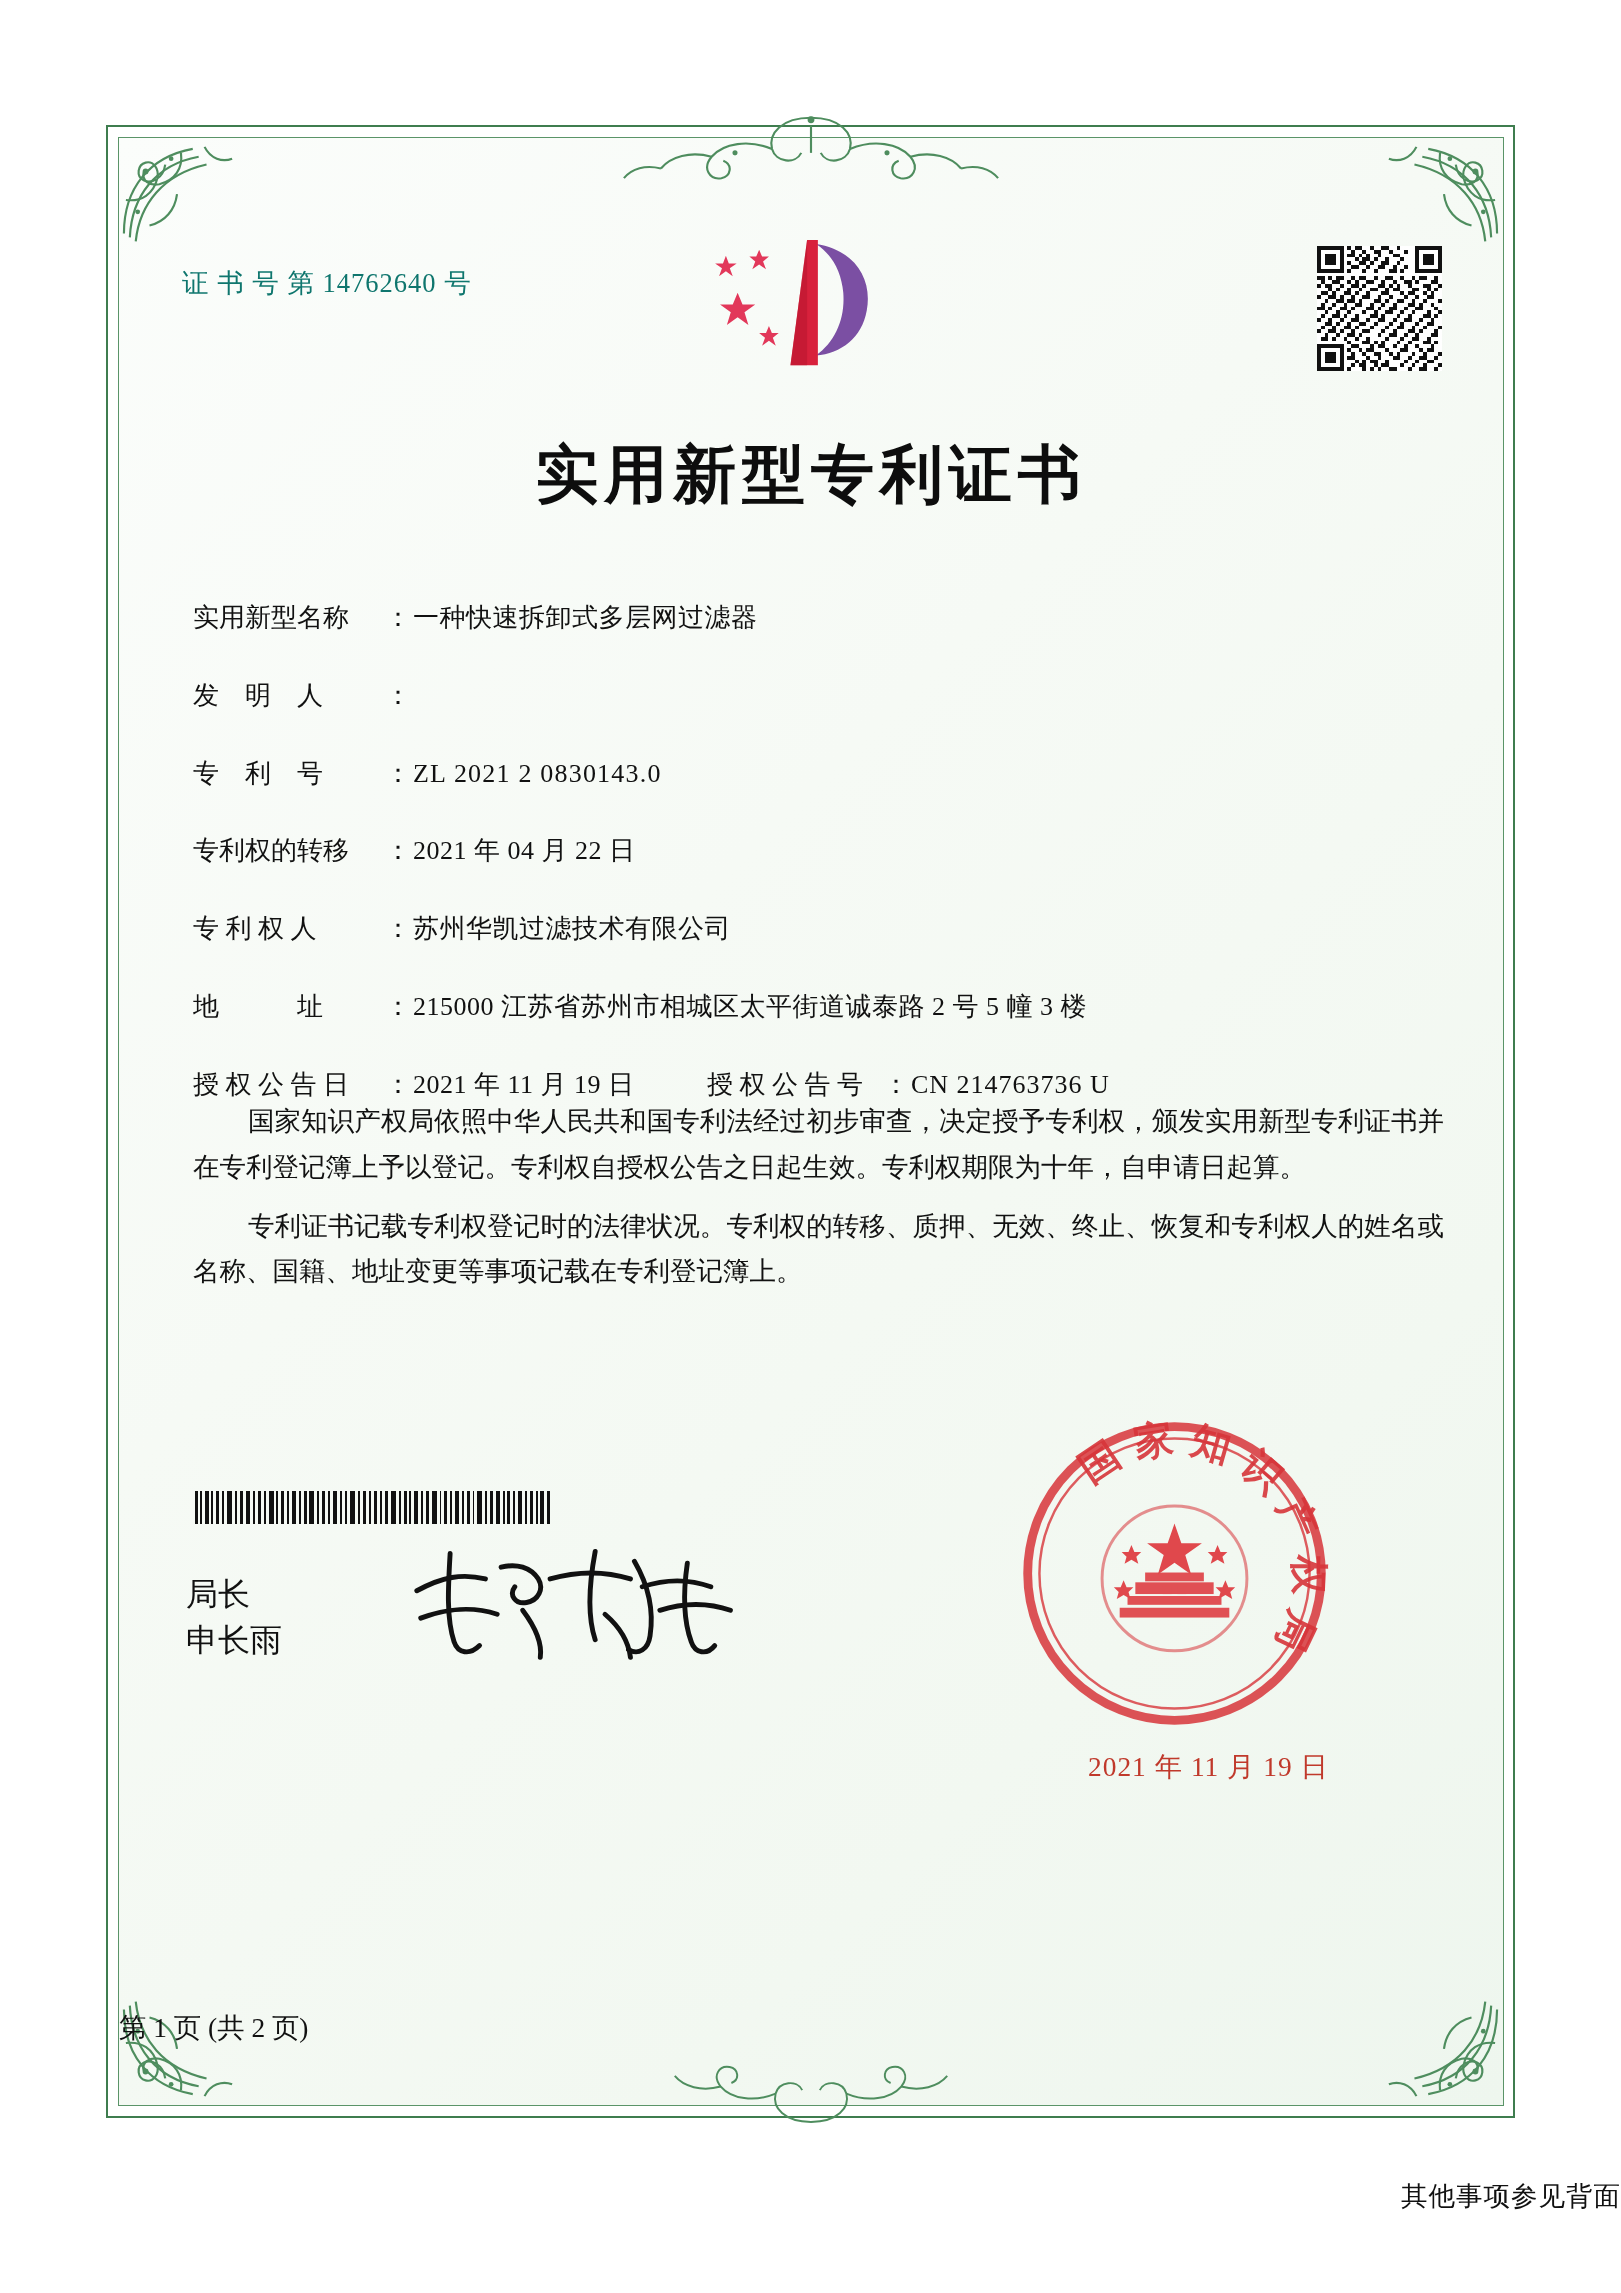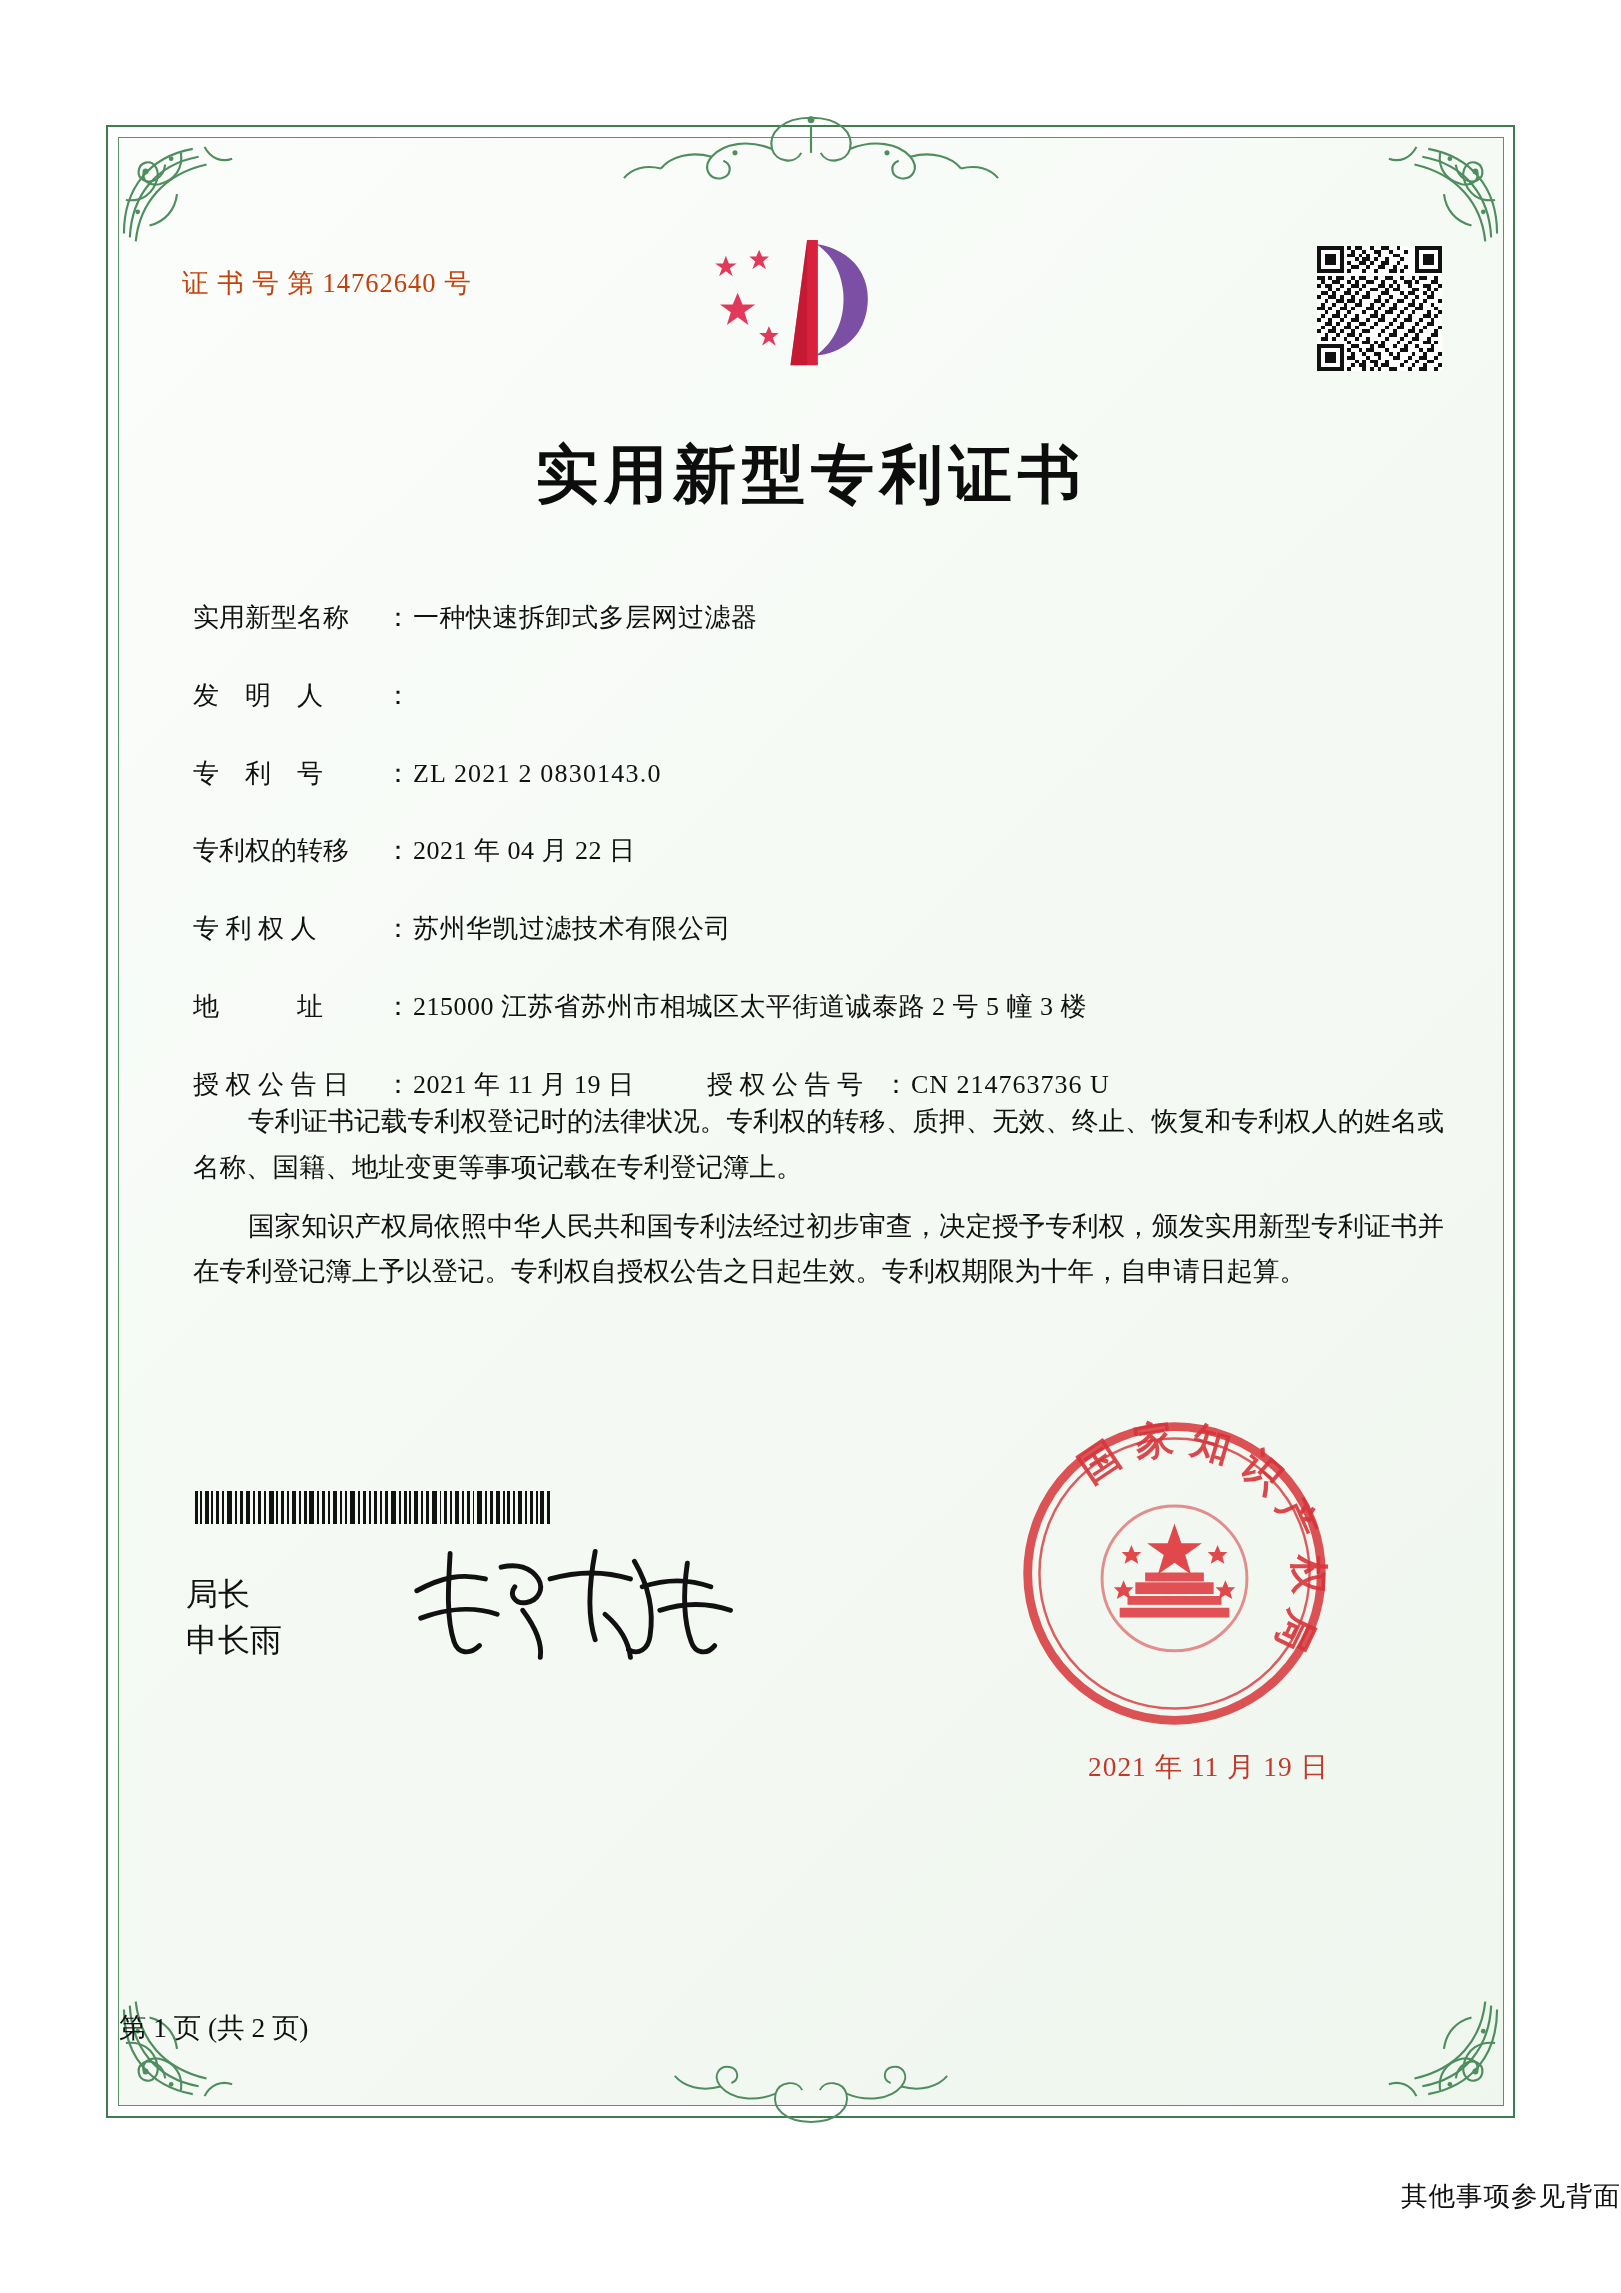--- a/index.html
+++ b/index.html
@@ -85,21 +85,21 @@
     width: 1384px;
     height: 1967px;
   }
 
   .cert-no {
     position: absolute;
     left: 63px;
     top: 127px;
     font-size: 26.5px;
     letter-spacing: 1px;
-    color: #c2410c;
+    color: #0f766e;
     font-family: "Liberation Serif", "DejaVu Serif", serif;
   }
 
   .emblem {
     position: absolute;
     left: 50%;
     top: 90px;
     transform: translateX(-50%);
     width: 225px;
     height: 157px;
@@ -715,22 +715,22 @@
         <span class="field-colon">：</span>
         <span class="field-value">2021 年 11 月 19 日</span>
         <span class="second-label">授 权 公 告 号</span>
         <span class="field-colon">：</span>
         <span class="second-value">CN 214763736 U</span>
       </div>
 
     </div>
 
     <div class="paragraphs">
+      <p>国家知识产权局依照中华人民共和国专利法经过初步审查，决定授予专利权，颁发实用新型专利证书并在专利登记簿上予以登记。专利权自授权公告之日起生效。专利权期限为十年，自申请日起算。</p>
       <p>专利证书记载专利权登记时的法律状况。专利权的转移、质押、无效、终止、恢复和专利权人的姓名或名称、国籍、地址变更等事项记载在专利登记簿上。</p>
-      <p>国家知识产权局依照中华人民共和国专利法经过初步审查，决定授予专利权，颁发实用新型专利证书并在专利登记簿上予以登记。专利权自授权公告之日起生效。专利权期限为十年，自申请日起算。</p>
     </div>
 
     <div class="barcode">
       <svg width="363" height="33" viewBox="0 0 370 34" shape-rendering="crispEdges">
         <rect width="370" height="34" fill="#ffffff" opacity="0"></rect>
         <g fill="#111111">
           <rect x="0" y="0" width="3" height="34"></rect>
             <rect x="5" y="0" width="2" height="34"></rect>
           <rect x="10" y="0" width="4" height="34"></rect>
             <rect x="17" y="0" width="2" height="34"></rect>

